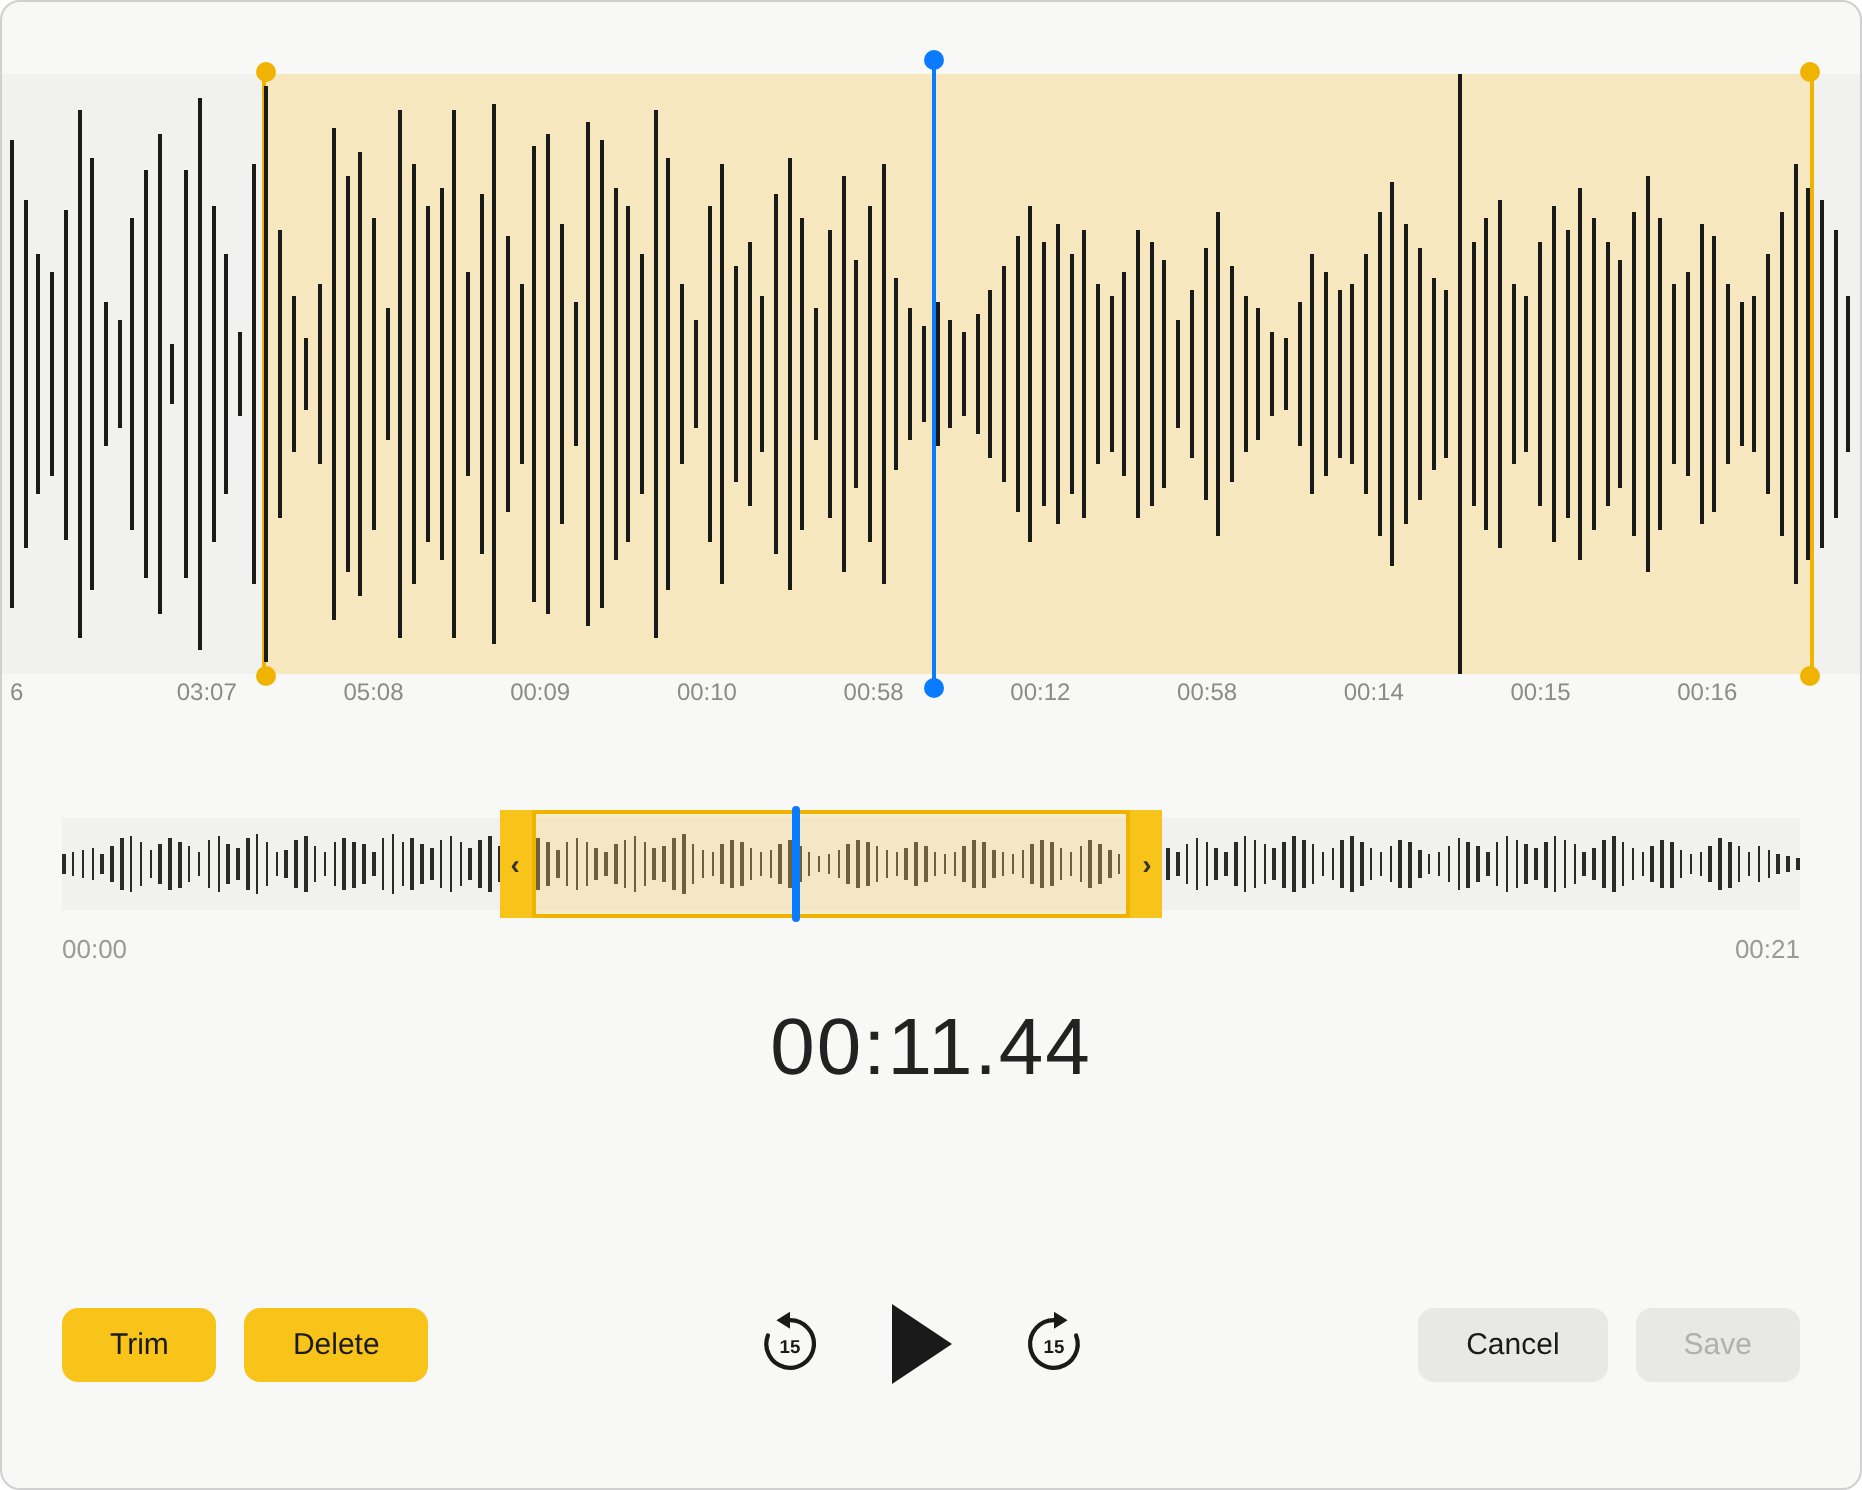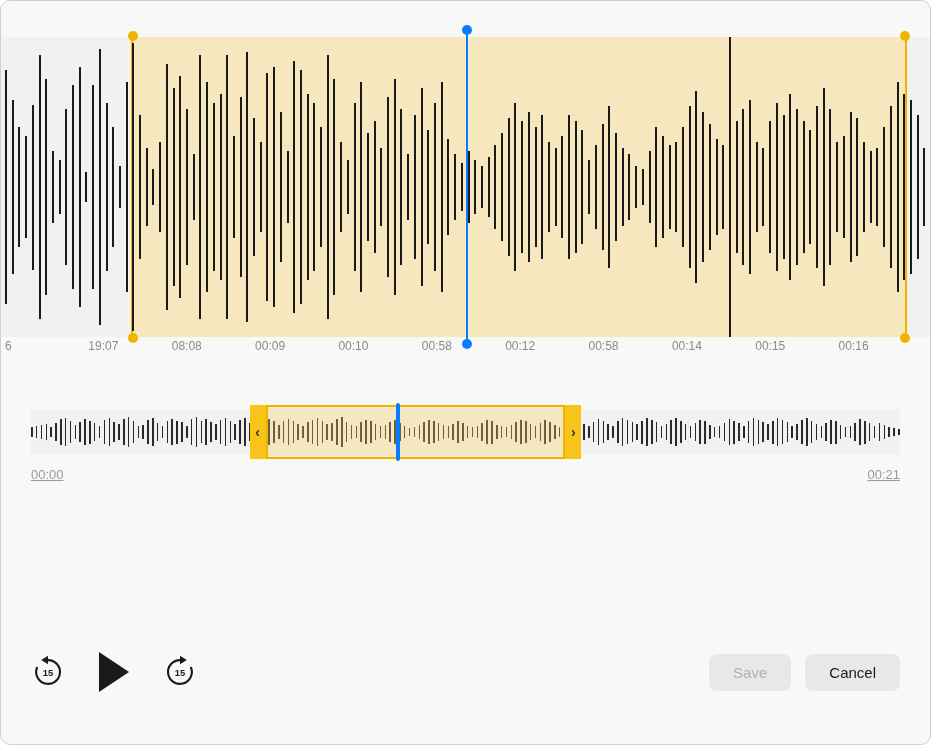--- a/index.html
+++ b/index.html
@@ -112,21 +112,21 @@
 .ov-handle {
   position:absolute; top:2px; bottom:2px; width:16px;
   background:#f9c41a; display:flex; align-items:center; justify-content:center;
   color:#333; font-size:14px; font-weight:bold;
 }
 .ov-playhead {
   position:absolute; top:0; bottom:0; width:4px; background:#0a7bff; border-radius:2px;
 }
 .overview-times {
   display:flex; justify-content:space-between; margin: 6px 30px 0 30px;
-  font-size:13px; color:#9a9a98;text-decoration:underline;
+  font-size:13px; color:#9a9a98;
 }
 
 
 .hero-time {
   text-align:center;
   font-size:40px;
   font-weight:400;
   color:#222;
   margin-top: 20px;
   font-variant-numeric: tabular-nums;
@@ -583,22 +583,22 @@
         <div class="barwrap">
           <div class="bar" style="height: 48%;"></div>
         </div>
         <div class="barwrap">
           <div class="bar" style="height: 26%;"></div>
         </div>
       </div>
     <div class="playhead-main" id="ph-main" style="left: 50%;"></div>
     <div class="time-ruler" id="ruler">
         <span>6</span>
-        <span>19:07</span>
-        <span>08:08</span>
+        <span>03:07</span>
+        <span>05:08</span>
         <span>00:09</span>
         <span>00:10</span>
         <span>00:58</span>
         <span>00:12</span>
         <span>00:58</span>
         <span>00:14</span>
         <span>00:15</span>
         <span>00:16</span>
       </div>
   </div>
@@ -790,22 +790,27 @@
     <div class="overview-sel" id="ov-sel" style="left: 27%; right: 38.5%;"></div>
     <div class="ov-handle" id="ov-h-l" style="left: calc(27% - 16px);">‹</div>
     <div class="ov-handle" id="ov-h-r" style="left: 61.5%;">›</div>
     <div class="ov-playhead" id="ov-ph" style="left: 42%;"></div>
   </div>
   <div class="overview-times">
     <span>00:00</span>
     <span>00:21</span>
   </div>
 
+  <div class="hero-time">00:11.44</div>
 
   <div class="bottom">
+    <div class="left-buttons">
+      <button class="btn btn-yellow">Trim</button>
+      <button class="btn btn-yellow">Delete</button>
+    </div>
 
     <div class="transport">
       <div class="skip-btn">
         <svg class="skip-svg" viewBox="0 0 40 40">
           <path d="M20 6 a14 14 0 1 1 -13 9" fill="none" stroke="#1a1a1a" stroke-width="2.5" stroke-linecap="round"></path>
           <polygon points="20,1 20,11 12,6" fill="#1a1a1a"></polygon>
           <text x="20" y="25" text-anchor="middle" font-size="11" font-weight="600" fill="#1a1a1a">15</text>
         </svg>
       </div>
       <div class="play-btn">
@@ -814,18 +819,18 @@
       <div class="skip-btn">
         <svg class="skip-svg" viewBox="0 0 40 40">
           <path d="M20 6 a14 14 0 1 0 13 9" fill="none" stroke="#1a1a1a" stroke-width="2.5" stroke-linecap="round"></path>
           <polygon points="20,1 20,11 28,6" fill="#1a1a1a"></polygon>
           <text x="20" y="25" text-anchor="middle" font-size="11" font-weight="600" fill="#1a1a1a">15</text>
         </svg>
       </div>
     </div>
 
     <div class="right-buttons">
+      <button class="btn btn-grey">Cancel</button>
       <button class="btn btn-grey disabled">Save</button>
-      <button class="btn btn-grey">Cancel</button>
     </div>
   </div>
 
 </div>
 
 </body></html>

